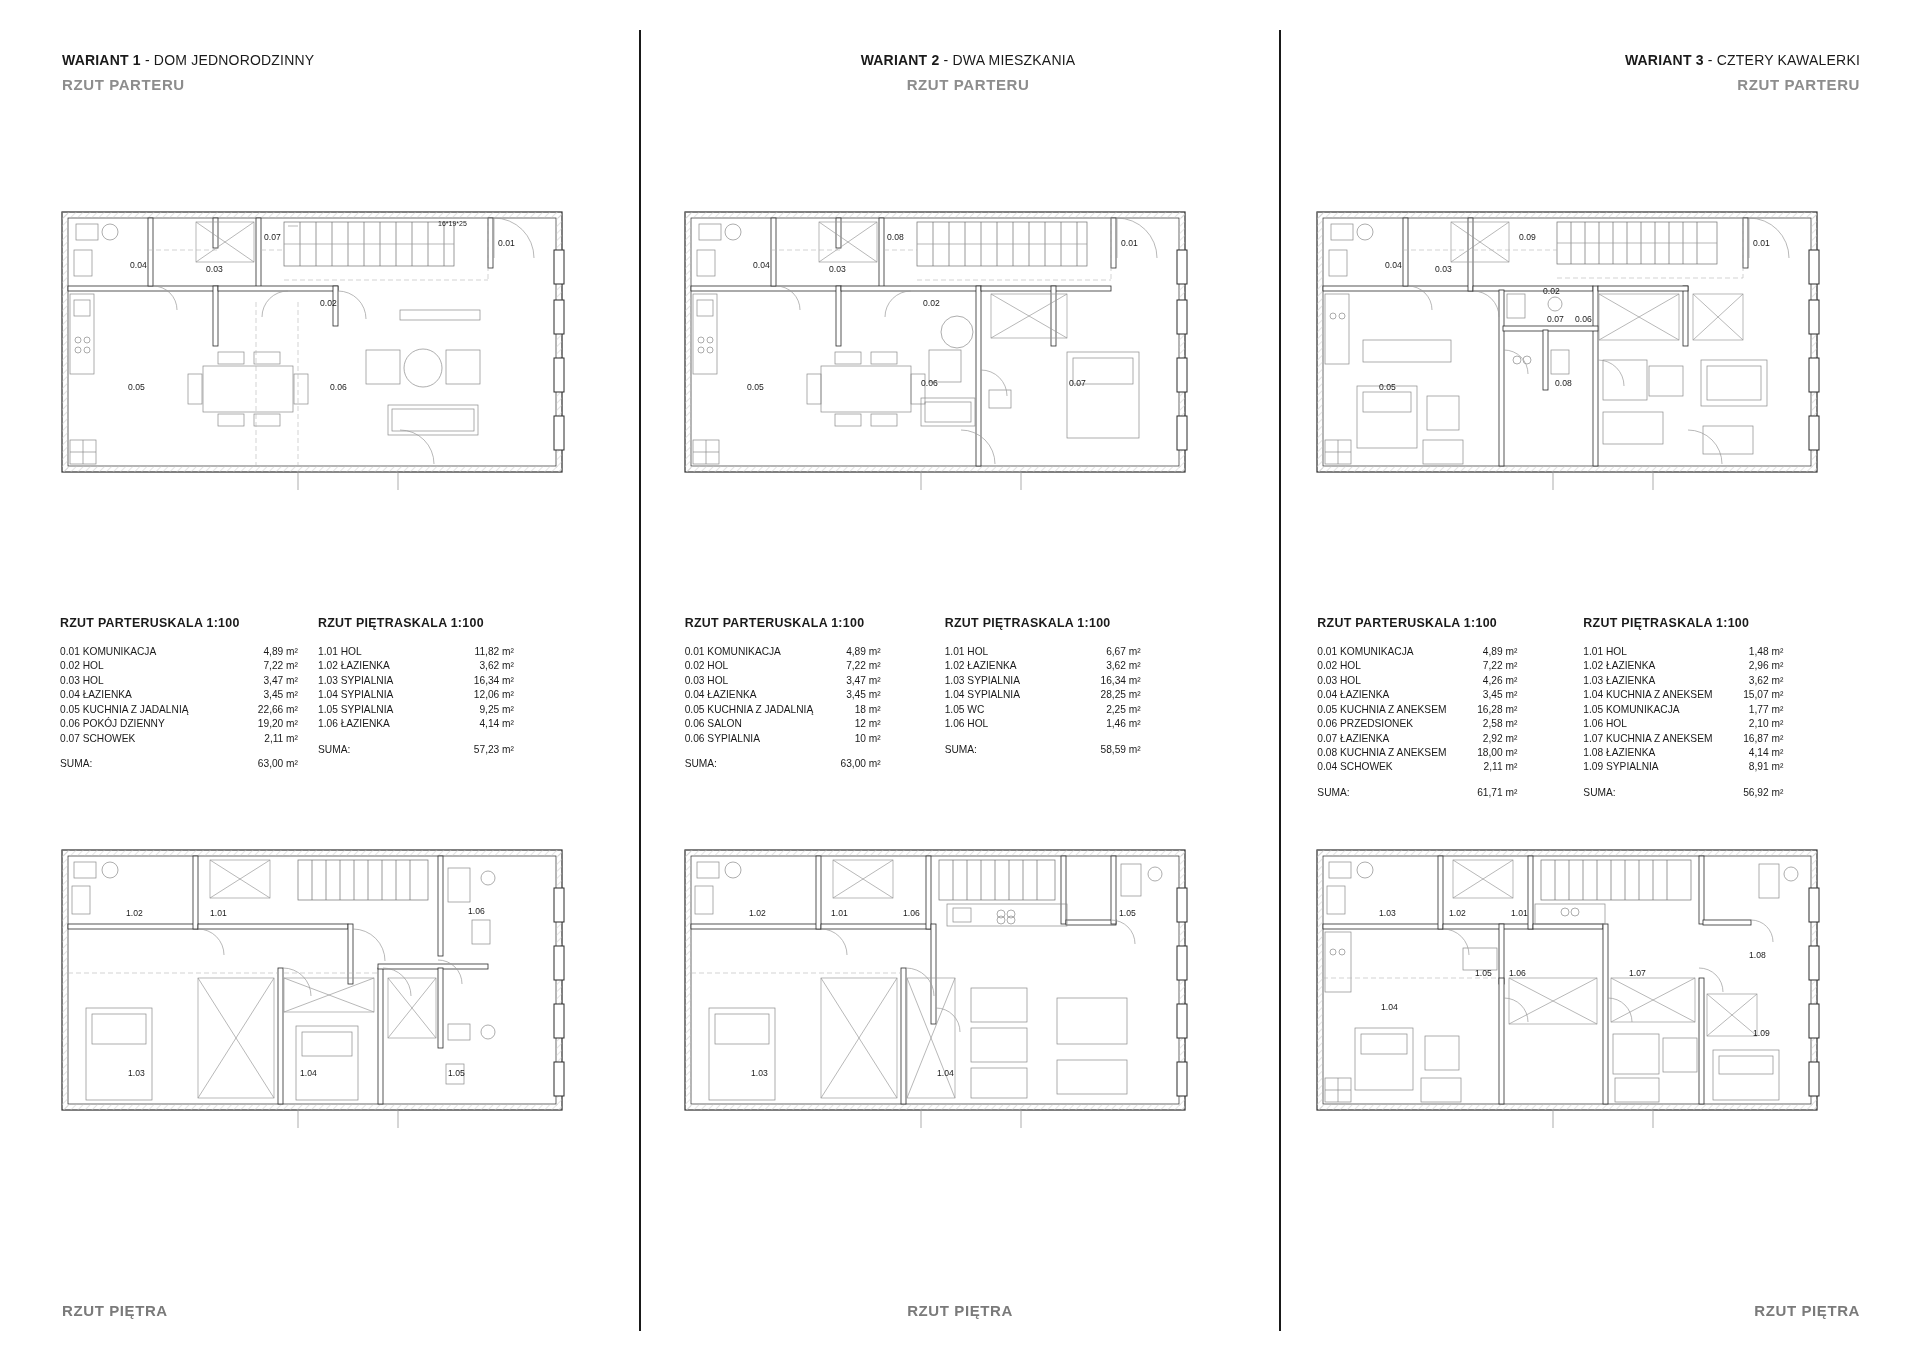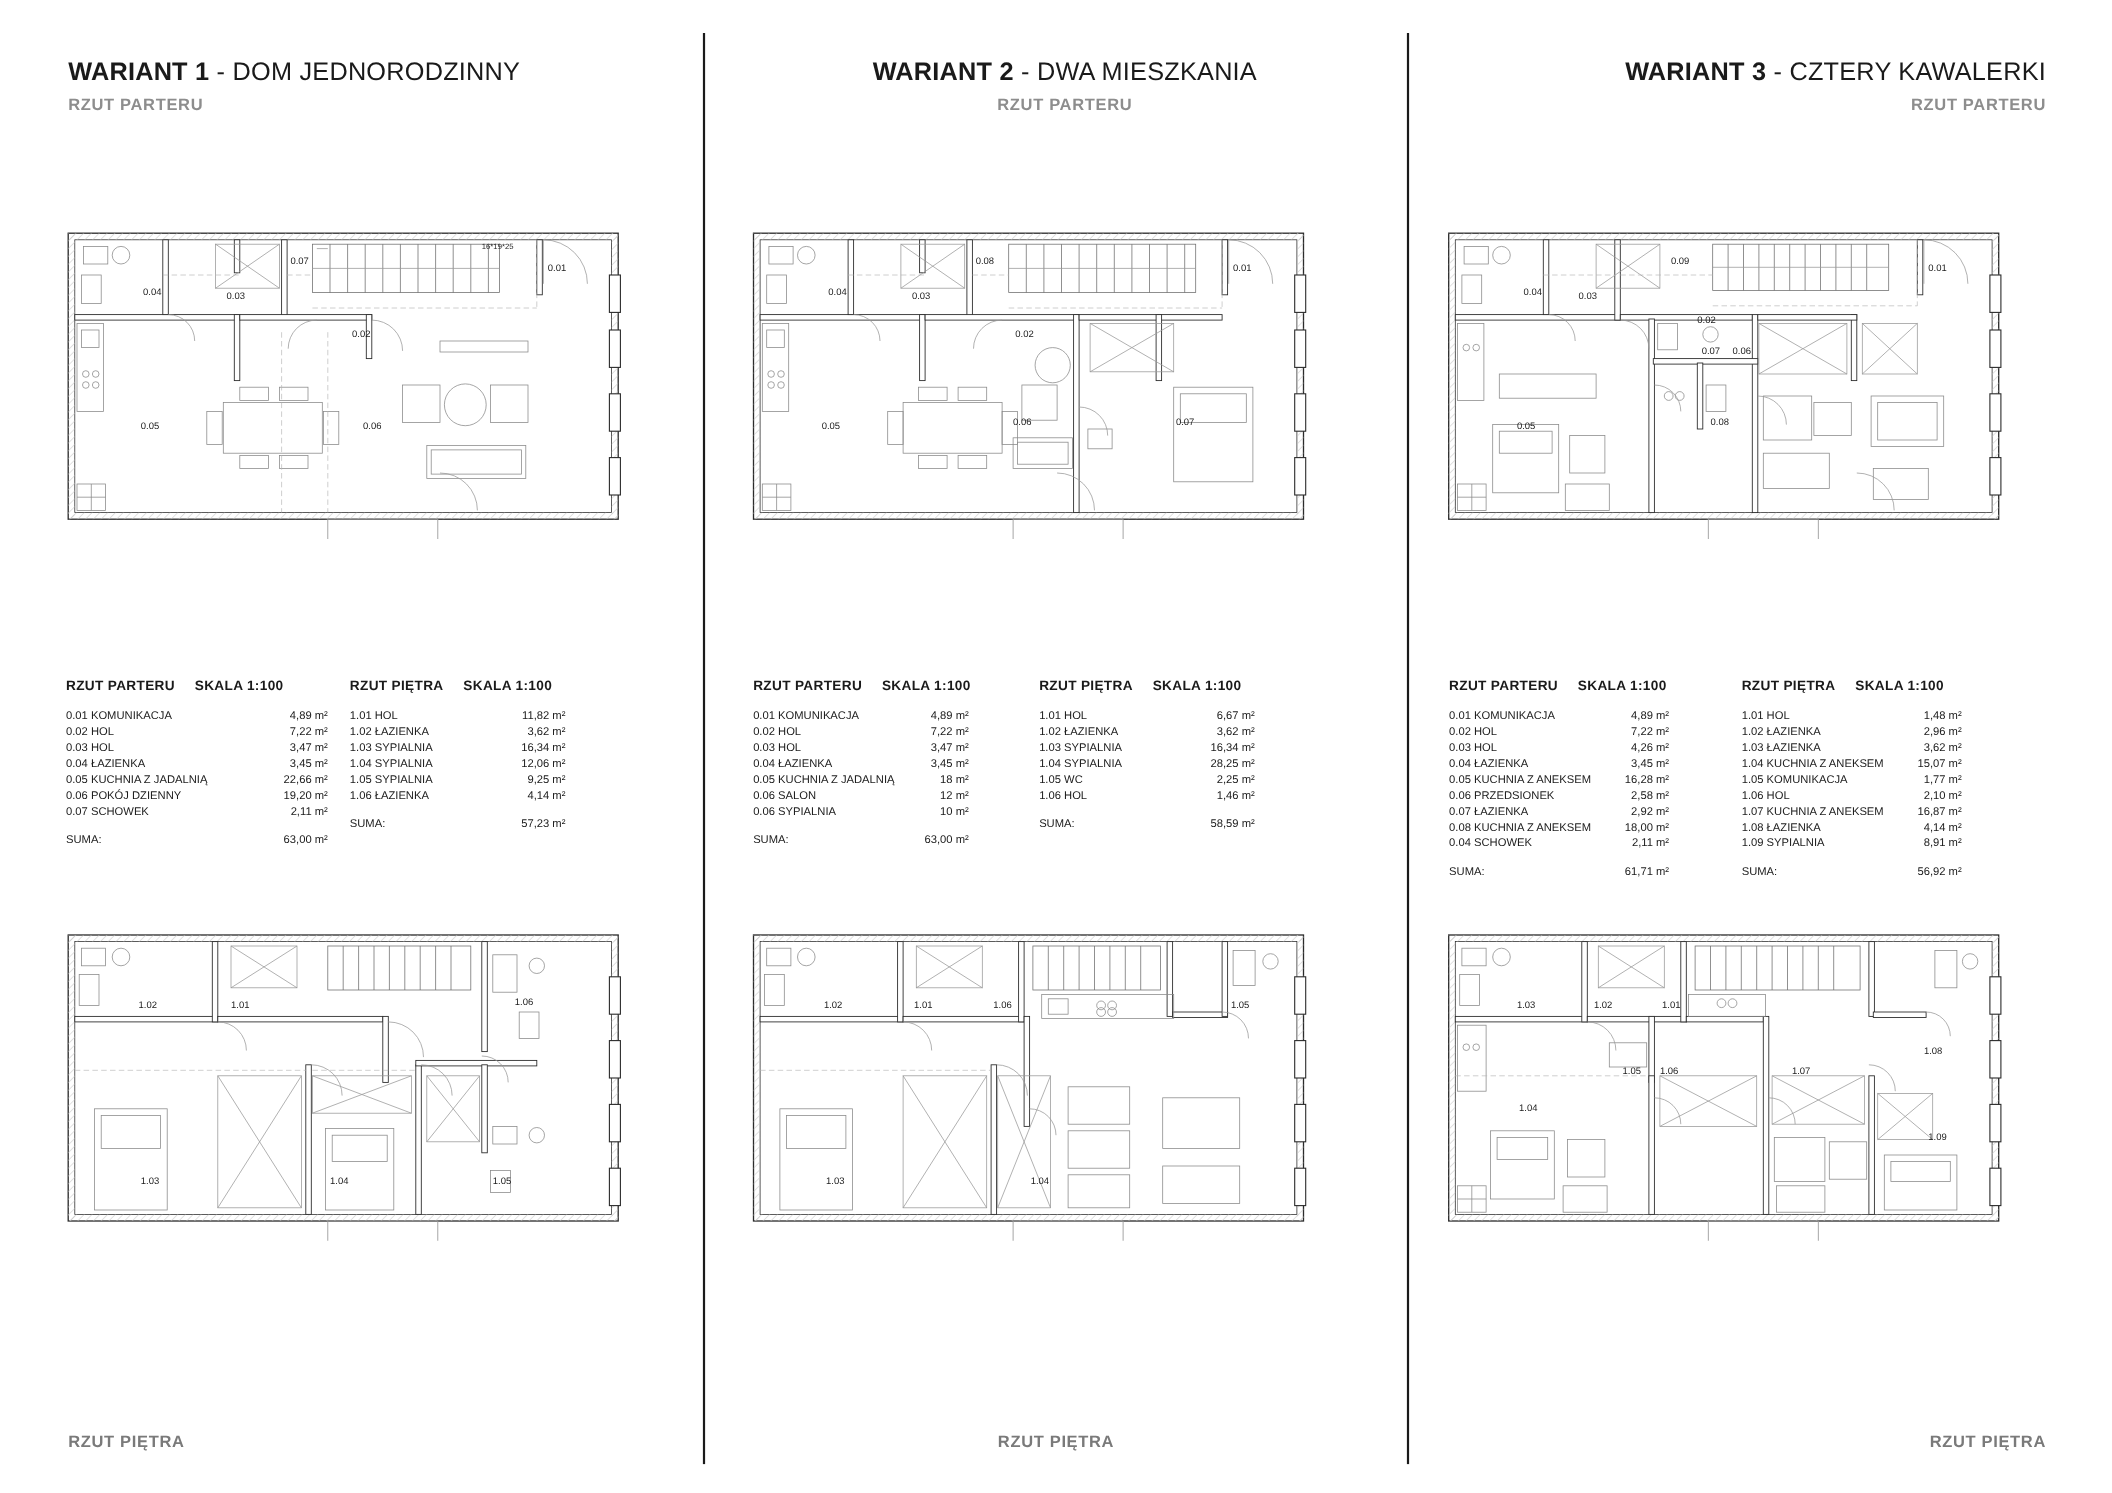--- a/index.html
+++ b/index.html
@@ -26,21 +26,21 @@
   .panel {
     position: relative;
     flex: 1 1 0;
     padding: 0;
   }
   
   .hdr {
     padding: 52px 52px 0 62px;
   }
   .hdr-title {
-    font-size: 23px;
+    font-size: 14px;
     letter-spacing: .2px;
     white-space: nowrap;
   }
   .hdr-title b { font-weight: 700; }
   .hdr-title span.sub { font-weight: 400; }
   .hdr-sub {
     margin-top: 8px;
     font-size: 15px;
     font-weight: 700;
     color: #8d8d8d;
@@ -75,21 +75,21 @@
   .tbl-head {
     display: flex;
     align-items: baseline;
     font-size: 12.4px;
     font-weight: 700;
     letter-spacing: .3px;
     margin-bottom: 12px;
     white-space: nowrap;
   }
   .tbl-head .t1 { }
-  .tbl-head .t2 { margin-left: 18px; font-weight: 700; }
+  .tbl-head .t2 { font-weight: 700; }
   .row {
     display: flex;
     justify-content: space-between;
     white-space: nowrap;
   }
   .row .nm { padding-right: 14px; }
   .row .ar { text-align: right; }
   .sum {
     margin-top: 11px;
     display: flex;

